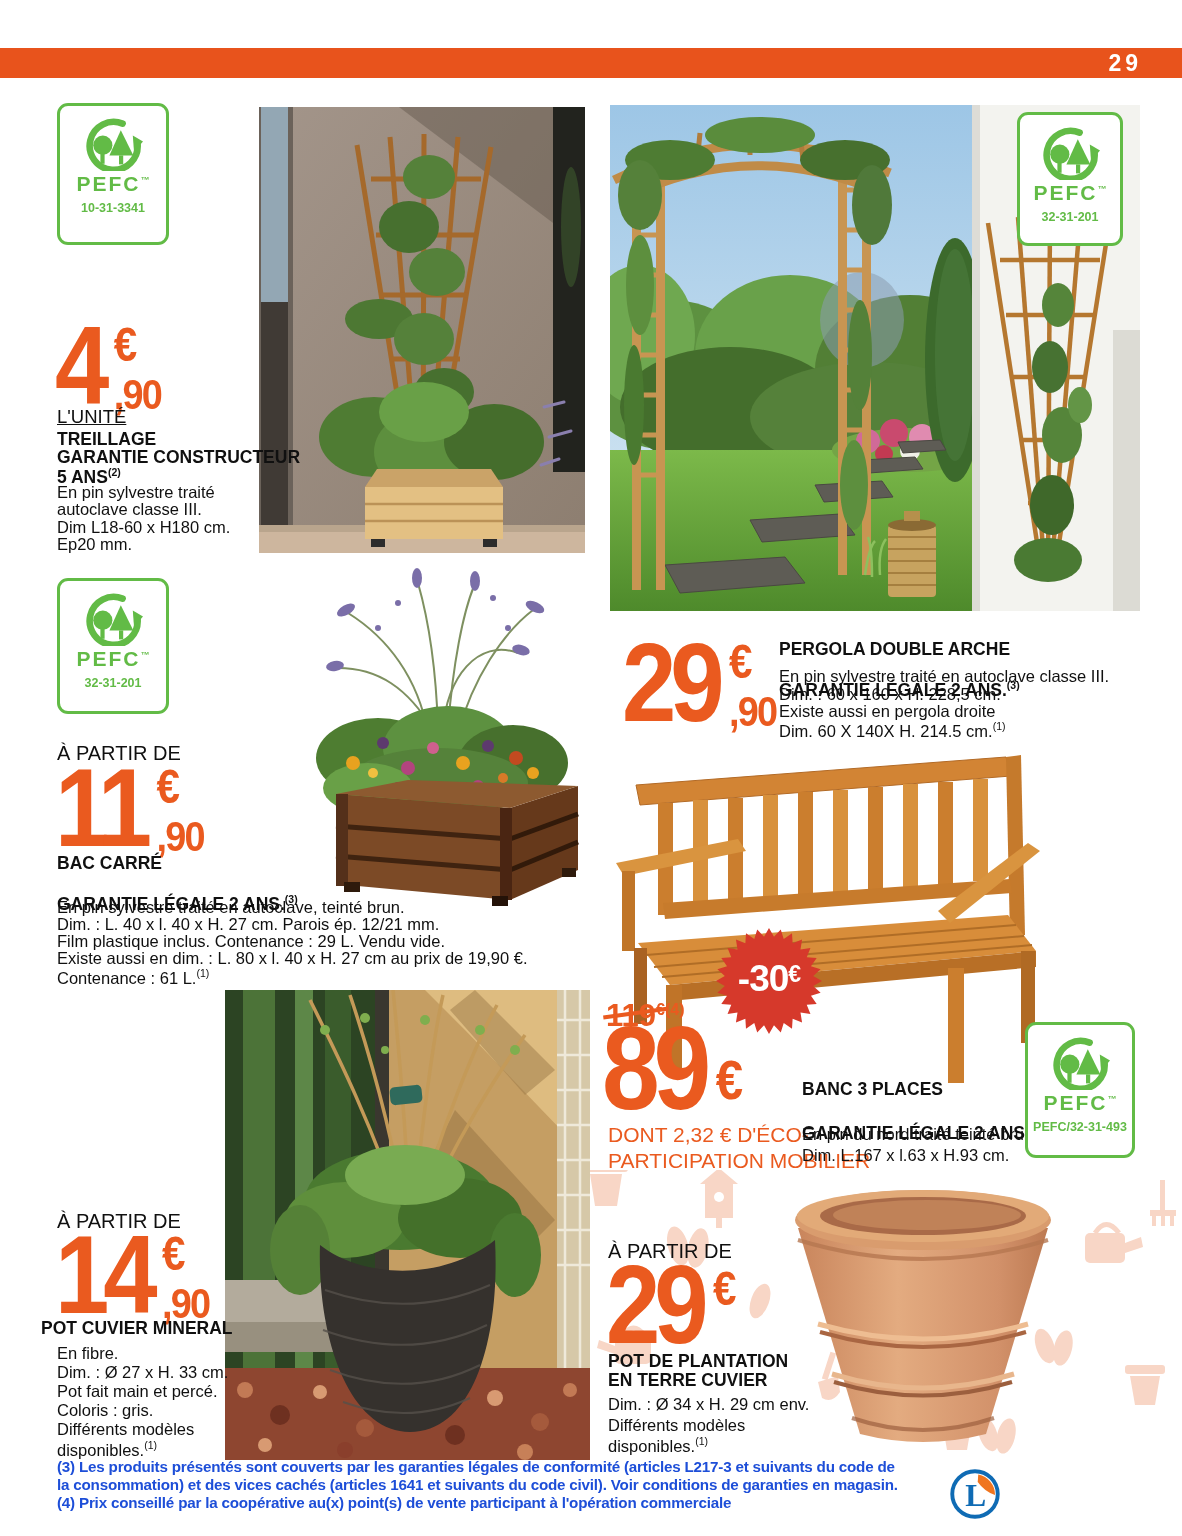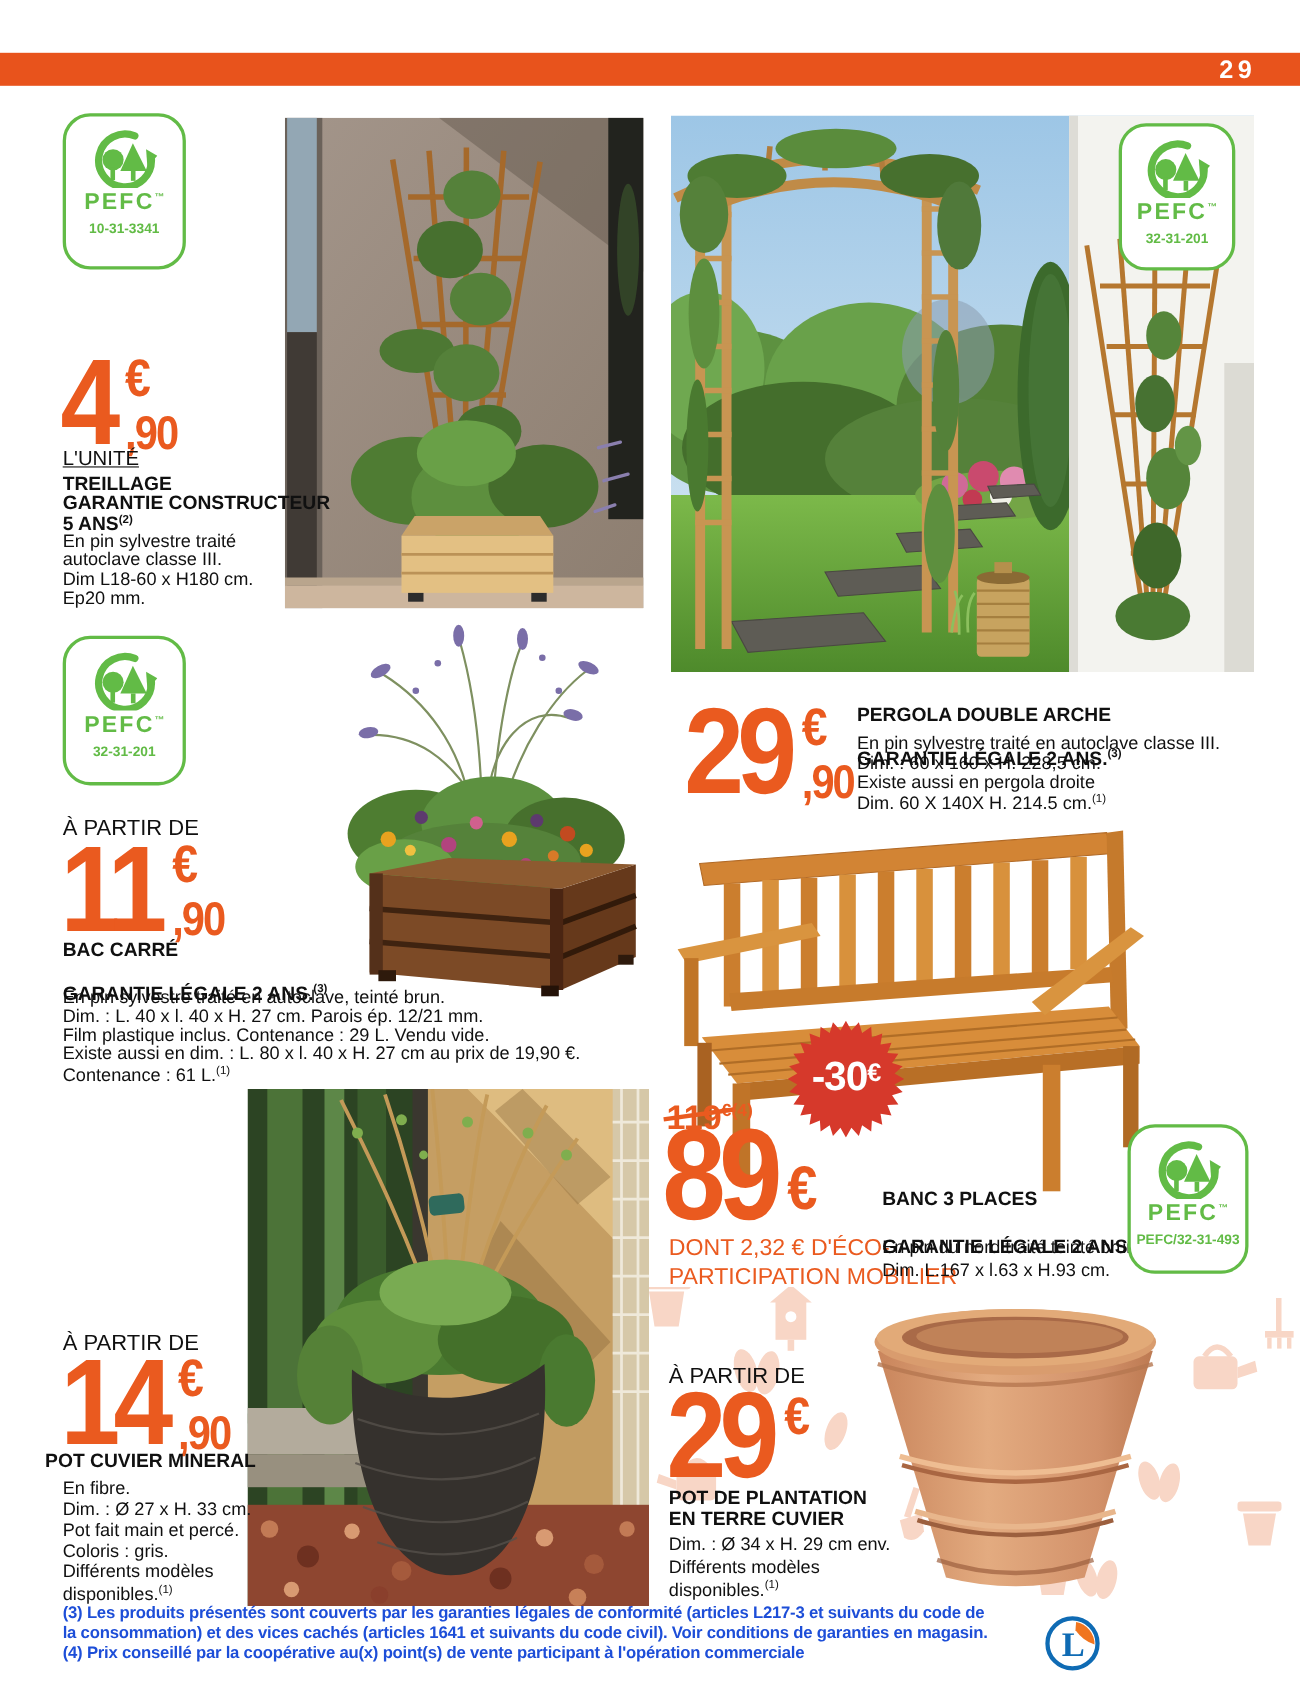--- a/index.html
+++ b/index.html
@@ -6,21 +6,21 @@
   html,body { background:#ffffff; }
   body { width:1182px; height:1536px; position:relative; overflow:hidden;
          font-family:"Liberation Sans", sans-serif; color:#161616; }
 
   
   .topbar { position:absolute; left:0; top:48px; width:1182px; height:30px; background:#e8531c; }
   .pagenum { position:absolute; right:40px; top:2px; color:#fff; font-weight:bold;
              font-size:23px; letter-spacing:4px; }
 
   
-  .pefc { position:absolute; border:3px solid #62bb46; border-radius:25px; background:#fff;
+  .pefc { position:absolute; border:3px solid #62bb46; border-radius:11px; background:#fff;
           display:flex; flex-direction:column; align-items:center; padding-top:11px; z-index:5; }
   .pefc-logo { width:60px; height:54px; }
   .pefc-word { color:#62bb46; font-weight:bold; font-size:21px; letter-spacing:2px; line-height:1; margin-top:2px; }
   .pefc-tm { font-size:9px; vertical-align:super; letter-spacing:0; }
   .pefc-code { color:#62bb46; font-weight:bold; font-size:12.5px; margin-top:7px; letter-spacing:0; }
 
   
   .price { position:absolute; display:flex; color:#ea5a1f; font-weight:bold;
            transform:scaleX(.88); transform-origin:left top; z-index:4; white-space:nowrap; }
   .p-int { font-size:111px; line-height:.78; letter-spacing:-7px; padding-right:12px; }

